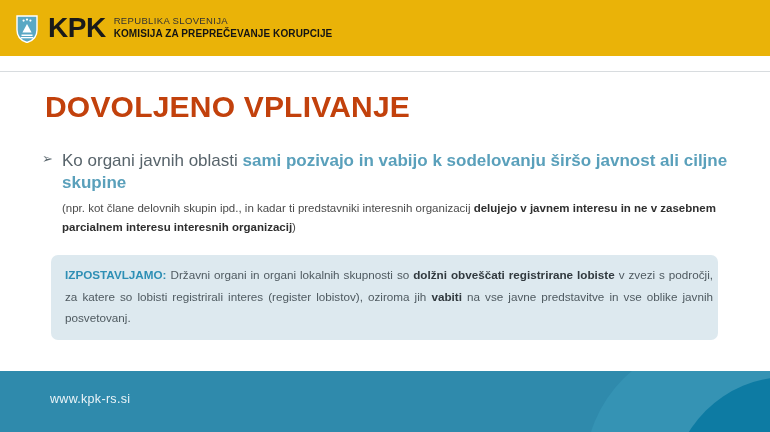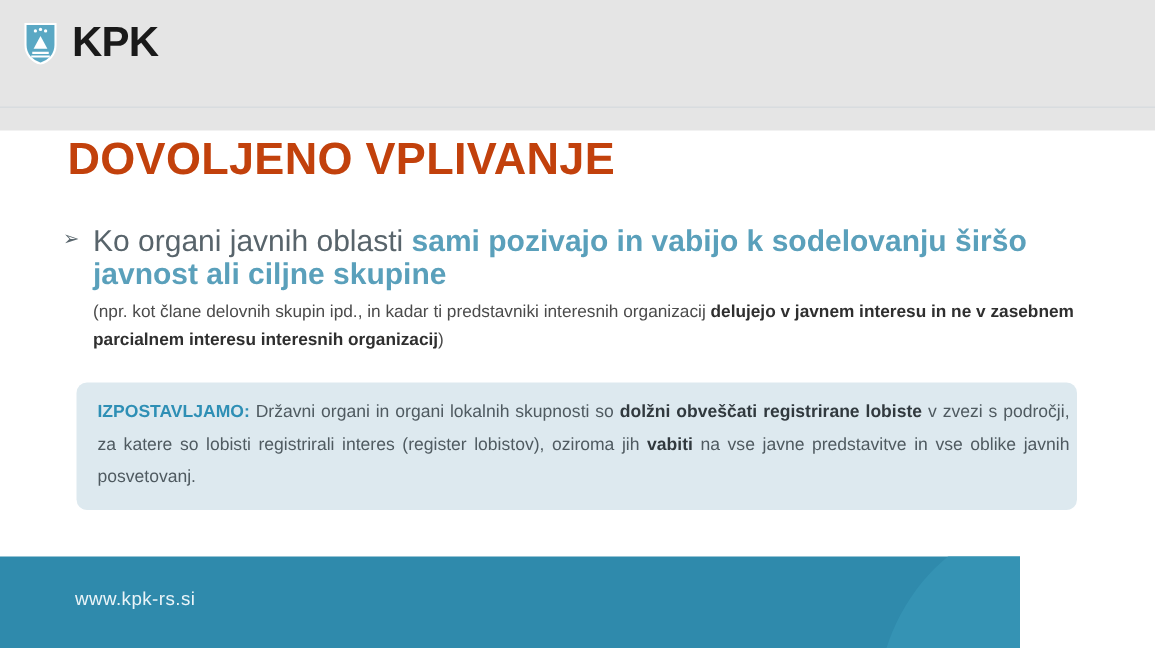--- a/index.html
+++ b/index.html
@@ -23,22 +23,22 @@
     height: 432px;
     background: #ffffff;
     overflow: hidden;
   }
 
   
   .header {
     position: absolute;
     left: 0; top: 0;
     width: 770px;
-    height: 87px;
-    background: #e5e5e5;
+    height: 56px;
+    background: #eab308;
   }
 
   .header-inner {
     position: absolute;
     left: 16px; top: 13px;
     display: flex;
     align-items: flex-start;
   }
 
   .emblem {
@@ -119,21 +119,21 @@
 
   .bullet-arrow {
     position: absolute;
     left: 0; top: 1px;
     font-size: 13px;
     color: #59666d;
   }
 
   .bullet-text {
     margin-left: 20px;
-    font-size: 20px;
+    font-size: 17px;
     line-height: 22px;
     color: #58646b;
   }
 
   .bullet-text b {
     color: #5aa0bb;
     font-weight: bold;
   }
 
   
@@ -169,21 +169,21 @@
     color: #2e8fb5;
     font-weight: bold;
   }
 
   .callout-text b { font-weight: bold; color: #31393e; }
 
   
   .footer {
     position: absolute;
     left: 0; top: 371px;
-    width: 680px;
+    width: 770px;
     height: 61px;
     background: #2f8aac;
     overflow: hidden;
   }
 
   .footer-arc-a {
     position: absolute;
     left: 585px; top: -30px;
     width: 260px; height: 260px;
     border-radius: 50%;
@@ -228,20 +228,24 @@
           <path d="M11 9 L15.6 17.5 H6.4 Z" fill="#ffffff"></path>
           <path d="M5.5 19.5 H16.5 L16.5 21 H5.5 Z" fill="#ffffff"></path>
           <path d="M4.8 22 H17.2 L17.2 23.3 H4.8 Z" fill="#ffffff"></path>
           <circle cx="7.6" cy="5.6" r="1.1" fill="#ffffff"></circle>
           <circle cx="11" cy="4.6" r="1.1" fill="#ffffff"></circle>
           <circle cx="14.4" cy="5.6" r="1.1" fill="#ffffff"></circle>
         </svg>
       </span>
       <div class="logo-block">
         <div class="kpk-mark">KPK</div>
+        <div class="org-lines">
+          <div class="org-line1">REPUBLIKA SLOVENIJA</div>
+          <div class="org-line2">KOMISIJA ZA PREPREČEVANJE KORUPCIJE</div>
+        </div>
       </div>
     </div>
     <div class="header-rule"></div>
   </div>
 
   <div class="title">DOVOLJENO VPLIVANJE</div>
 
   <div class="bullet-row">
     <span class="bullet-arrow">➢</span>
     <div class="bullet-text"><span>Ko organi javnih oblasti </span><b>sami pozivajo in vabijo k sodelovanju širšo javnost ali ciljne skupine</b></div>

